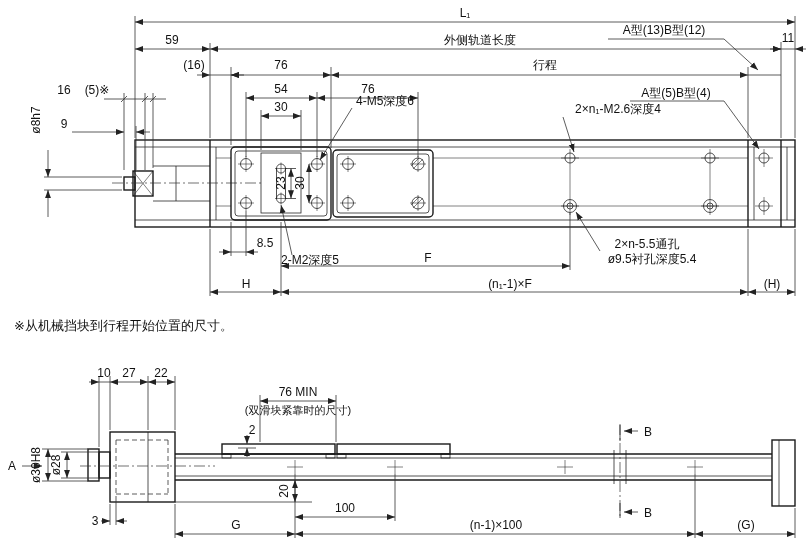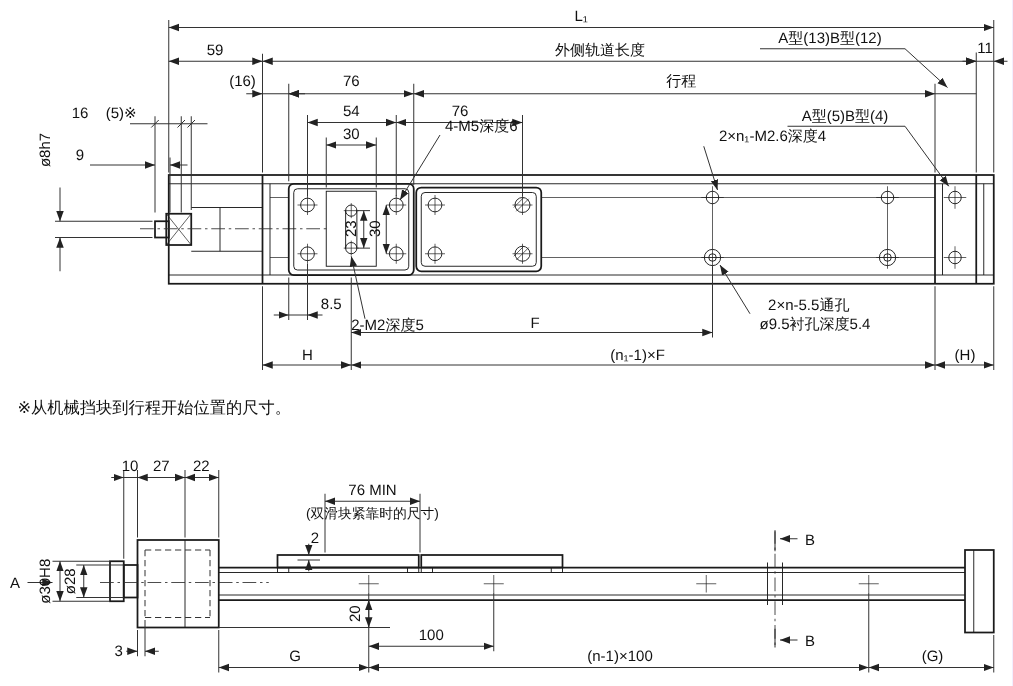--- a/index.html
+++ b/index.html
@@ -1,16 +1,16 @@
 <!DOCTYPE html>
 <html><head>
 <meta charset="utf-8">
 <style>
   html,body{margin:0;padding:0;background:#fff}
-  .wrap{width:810px;height:549px;background:#c4b5fd;position:relative;overflow:hidden}
+  .wrap{width:810px;height:549px;background:#14b8a6;position:relative;overflow:hidden}
   svg{display:block}
   svg text{font-family:"Liberation Sans","DejaVu Sans",sans-serif;font-size:12px;fill:#111;text-anchor:middle}
   svg text.s{font-size:11px}
   svg text.f{font-size:13px;text-anchor:start}
   .ln{stroke:#1a1a1a;stroke-width:1.4;fill:none}
   .lt{stroke:#1a1a1a;stroke-width:.75;fill:none}
   .xt{stroke:#1a1a1a;stroke-width:.55;fill:none}
   .dm{stroke:#333;stroke-width:.8;fill:none}
   .cl{stroke:#333;stroke-width:.7;fill:none;stroke-dasharray:11 3 2 3}
   .hd{stroke:#333;stroke-width:.8;fill:none;stroke-dasharray:5 3}

